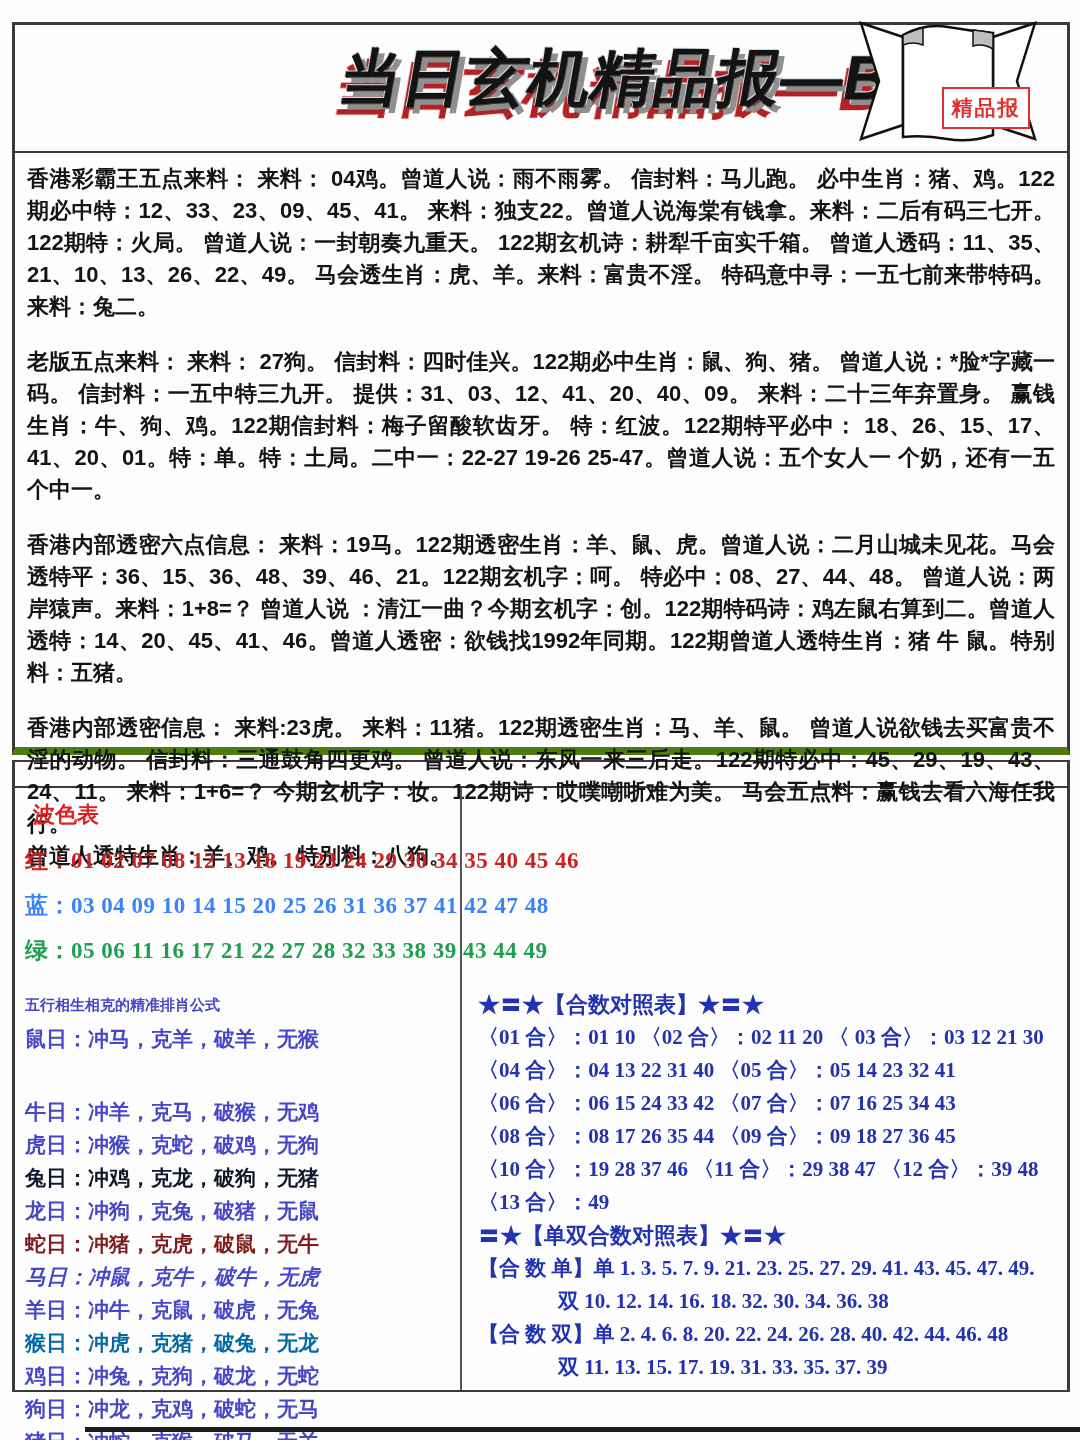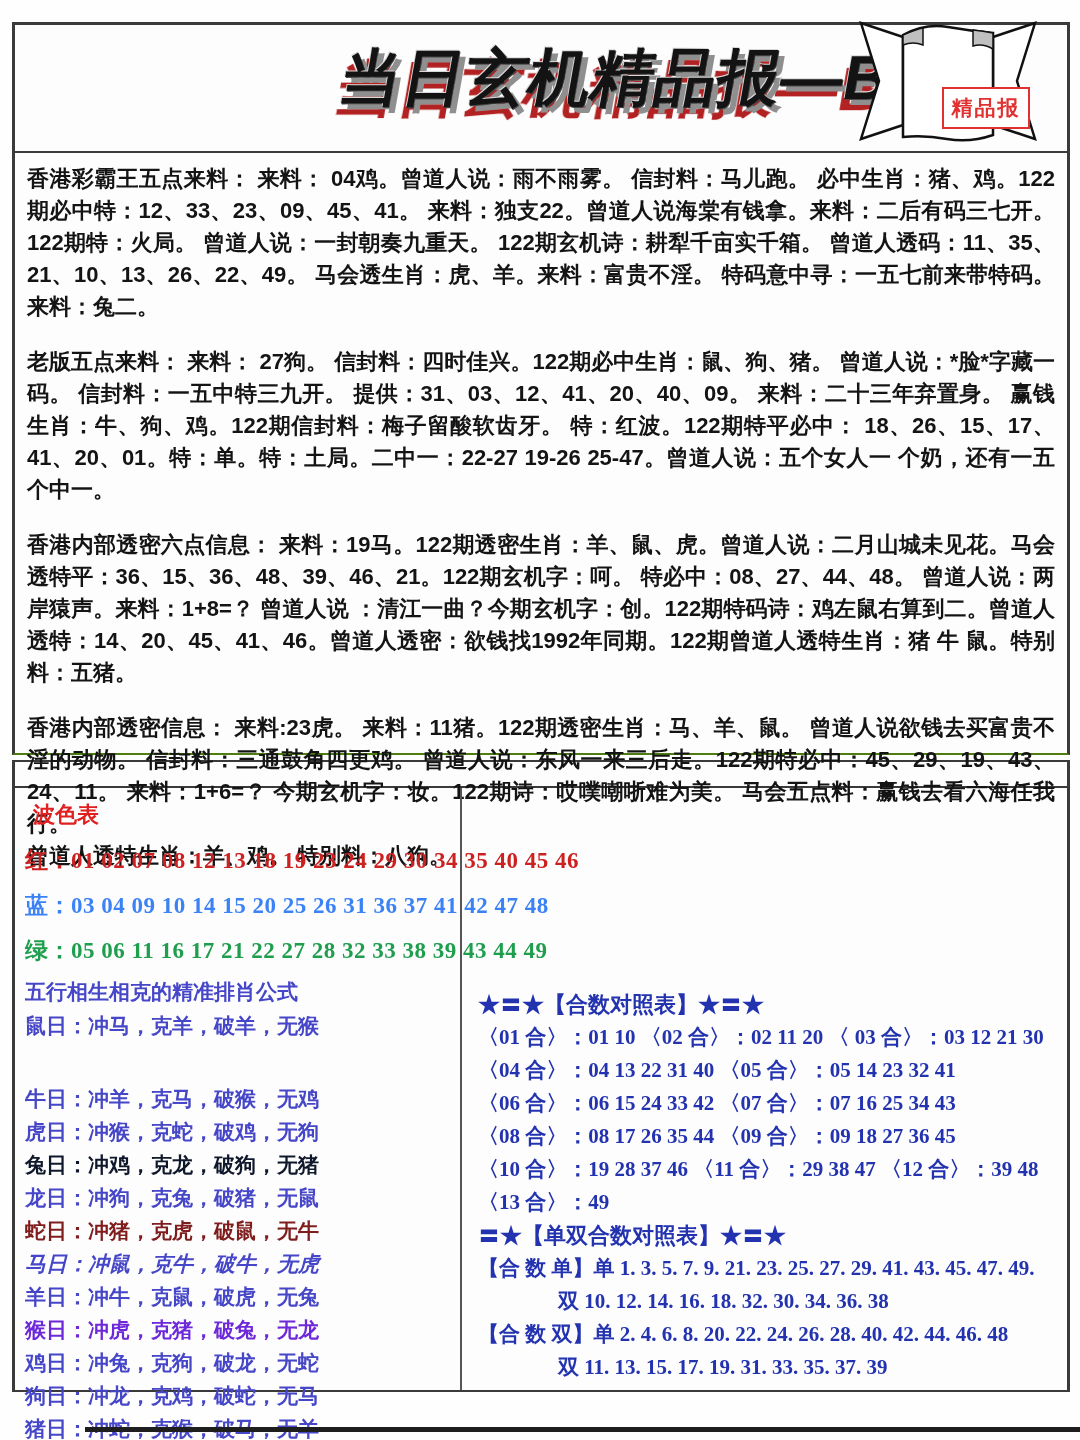--- a/index.html
+++ b/index.html
@@ -35,21 +35,21 @@
     font-size:21px; font-weight:bold; letter-spacing:2px;
     display:flex; align-items:center; justify-content:center;
     background:#fff;
     margin-left:40px;
   }
 
   
   .text-box {
     height:602px;
     border-left:3px solid #3a3a3a; border-right:3px solid #3a3a3a;
-    border-bottom:2px solid #4d7c0f;
+    border-bottom:8px solid #4d7c0f;
     padding:10px 12px 6px 12px;
     background:#fdfdfd;
   }
   p.tip {
     margin:0 0 23px 0;
     font-size:22px; font-weight:bold; color:#141414;
     line-height:32px; text-align:justify;
     white-space:pre-line;
   }
   p.tip:last-child { margin-bottom:0; }
@@ -69,21 +69,21 @@
     border-bottom:2px solid #3a3a3a;
     background:#fdfdfd;
   }
   .col-left  { width:447px; border-right:2px solid #555; padding:8px 8px 0 10px; }
   .col-right { flex:1; padding:200px 6px 0 16px; }
 
   .wave-title { font-size:22px; font-weight:bold; margin:4px 0 8px 8px; }
   .wave-row   { font-size:23px; font-weight:bold; line-height:44px; white-space:nowrap; }
   .wave-row .wn { font-family:"Liberation Serif", serif; letter-spacing:0.5px; }
 
-  .zf-title { font-size:21px; font-weight:bold; margin:4px 0 2px 0; line-height:30px; }
+  .zf-title { font-size:15px; font-weight:bold; margin:17px 0 2px 0; line-height:30px; }
   .zf-row   { font-size:21px; font-weight:bold; line-height:33px; white-space:nowrap; }
 
   .hs-title { font-size:22px; font-weight:bold; line-height:33px; white-space:nowrap; }
   .hs-row   { font-size:21px; font-weight:bold; line-height:33px; white-space:nowrap;
               font-family:"Liberation Serif", serif; }
   .hs-row.indent { padding-left:80px; }
 
   .bottom-strip { position:absolute; left:85px; width:995px; top:1427px; height:5px; background:#1e1e1e; }
 </style>
 </head>
@@ -137,21 +137,21 @@
       <div class="zf-title" style="color: rgb(70, 70, 200);">五行相生相克的精准排肖公式</div>
 
       <div class="zf-row" style="color: rgb(70, 70, 200);">鼠日：冲马，克羊，破羊，无猴</div>
       <div class="zf-row" style="color: rgb(70, 70, 200); margin-top: 40px;">牛日：冲羊，克马，破猴，无鸡</div>
       <div class="zf-row" style="color: rgb(70, 70, 200);">虎日：冲猴，克蛇，破鸡，无狗</div>
       <div class="zf-row" style="color: #0f172a;">兔日：冲鸡，克龙，破狗，无猪</div>
       <div class="zf-row" style="color: rgb(70, 70, 200);">龙日：冲狗，克兔，破猪，无鼠</div>
       <div class="zf-row" style="color: #7f1d1d;">蛇日：冲猪，克虎，破鼠，无牛</div>
       <div class="zf-row" style="color: rgb(70, 70, 200); font-style: italic;">马日：冲鼠，克牛，破牛，无虎</div>
       <div class="zf-row" style="color: rgb(70, 70, 200);">羊日：冲牛，克鼠，破虎，无兔</div>
-      <div class="zf-row" style="color: #6d28d9;">猴日：冲虎，克猪，破兔，无龙</div>
+      <div class="zf-row" style="color: #0369a1;">猴日：冲虎，克猪，破兔，无龙</div>
       <div class="zf-row" style="color: rgb(70, 70, 200);">鸡日：冲兔，克狗，破龙，无蛇</div>
       <div class="zf-row" style="color: rgb(70, 70, 200);">狗日：冲龙，克鸡，破蛇，无马</div>
       <div class="zf-row" style="color: rgb(70, 70, 200);">猪日：冲蛇，克猴，破马，无羊</div>
     </div>
 
     <div class="col-right" style="color: rgb(35, 51, 176);">
       <div class="hs-title">★〓★【合数对照表】★〓★</div>
       <div class="hs-row">〈01 合〉：01 10 〈02 合〉：02 11 20 〈 03 合〉：03 12 21 30</div>
       <div class="hs-row">〈04 合〉：04 13 22 31 40 〈05 合〉：05 14 23 32 41</div>
       <div class="hs-row">〈06 合〉：06 15 24 33 42 〈07 合〉：07 16 25 34 43</div>

